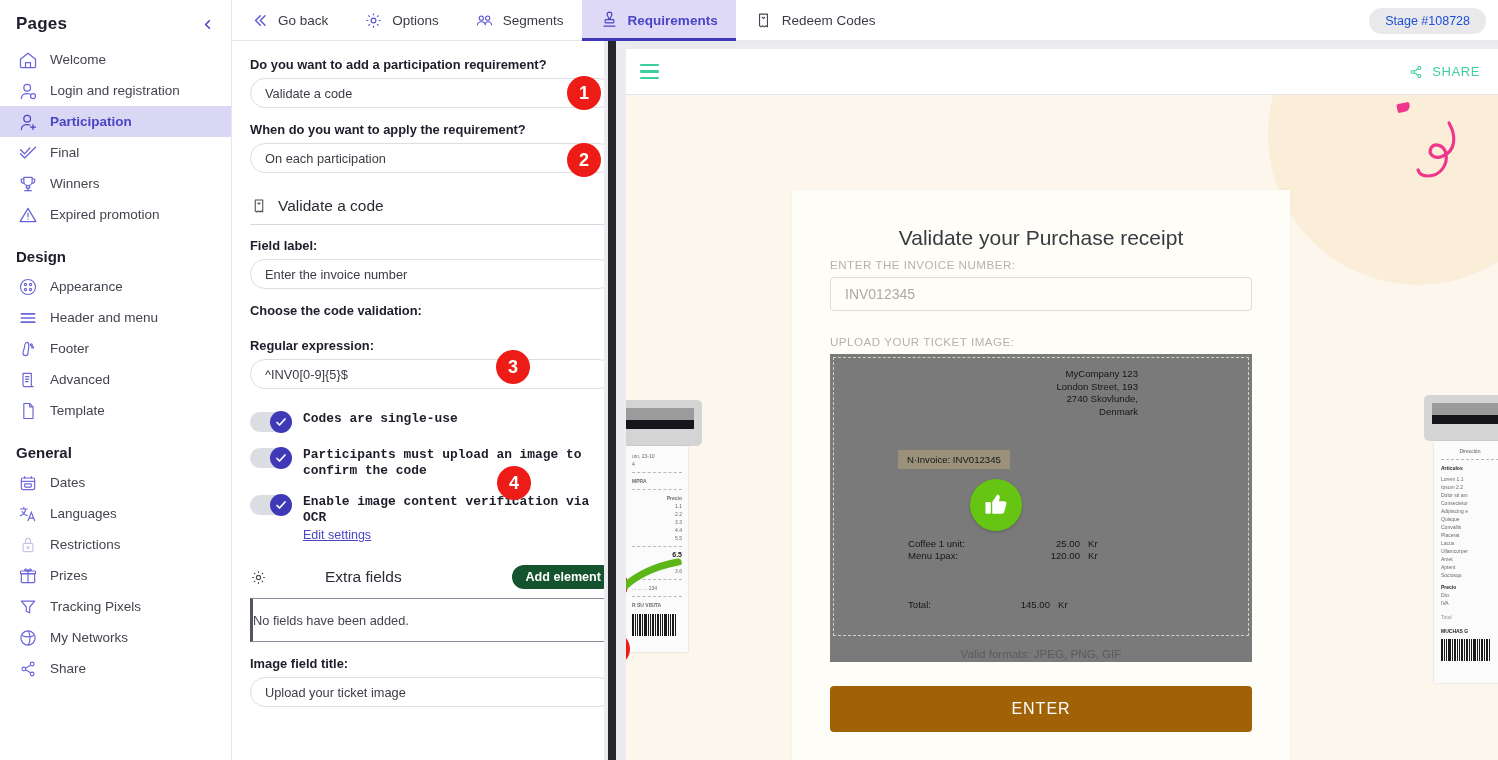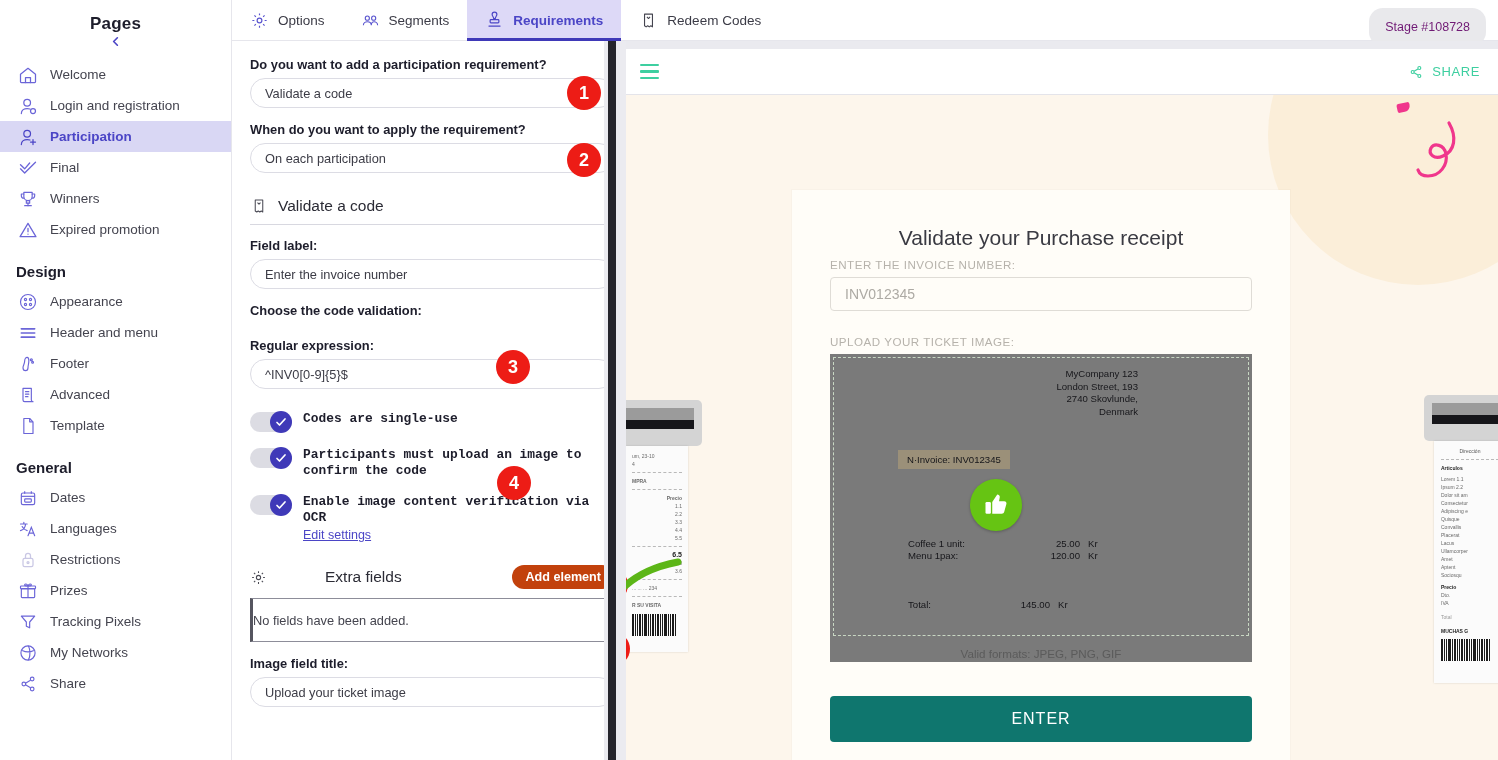--- a/index.html
+++ b/index.html
@@ -15,21 +15,20 @@
   
   .sidebar {
     width: 232px; height: 760px; background: #ffffff;
     border-right: 1px solid #e6e6ec;
     padding: 0; overflow: hidden; flex: 0 0 232px;
     position: relative;
   }
   .sb-head {
     display: flex; align-items: center; justify-content: space-between;
     padding: 14px 16px 10px 16px;
-    flex-direction: column;
   }
   .sb-head-title { font-size: 17px; font-weight: 700; color: #1d1d2b; letter-spacing: .2px; }
   .collapse-btn { color: #4b45c6; cursor: pointer; line-height: 0; }
   .sb-section-title {
     font-size: 15px; font-weight: 700; color: #1d1d2b;
     padding: 18px 16px 6px 16px;
   }
   .sb-item {
     display: flex; align-items: center; gap: 12px;
     padding: 7px 16px 7px 18px; height: 31px;
@@ -56,22 +55,22 @@
   .tab.active { background: #ddd9f7; color: #4b45c6; font-weight: 600; }
   .tab.active::after {
     content: ""; position: absolute; bottom: 0; height: 3px; background: #3f39b8;
   }
   .tab-active-wrap { position: relative; }
   .tab-active-wrap::after {
     content: ""; position: absolute; left: 0; right: 0; bottom: -1px; height: 3px; background: #3f39b8;
   }
   .stage-chip {
     position: absolute; right: 12px; top: 8px;
-    background: #e9e9ec; color: #701a75; font-size: 12.5px;
-    padding: 12px 16px; border-radius: 14px; cursor: pointer;
+    background: #e9e9ec; color: #1d4ed8; font-size: 12.5px;
+    padding: 6px 16px; border-radius: 14px; cursor: pointer;
   }
 
   .body-row { flex: 1; display: flex; min-height: 0; position: relative; }
 
   
   .formpanel {
     width: 390px; flex: 0 0 390px; background: #fff;
     padding: 16px 16px 0 18px; overflow: hidden; position: relative;
   }
   .fld-label { font-size: 12.9px; font-weight: 700; color: #1d1d2b; margin-bottom: 6px; }
@@ -108,21 +107,21 @@
     display: flex; align-items: center; justify-content: center;
   }
   .toggle .knob svg { width: 12px; height: 12px; }
   .toggle-label { font-size: 12.9px; font-weight: 700; color: #1d1d2b; line-height: 16px; font-family: Liberation Mono, monospace; }
   .sublink { font-size: 12.5px; color: #4b45c6; text-decoration: underline; cursor: pointer; display: block; margin-top: 2px; font-weight: 400; }
 
   .extra-head { display: flex; align-items: center; gap: 10px; width: 364px; margin-bottom: 9px; }
   .extra-head .ic { width: 17px; height: 17px; line-height: 0; color: #4b4b55; flex: 0 0 17px; }
   .extra-title { font-size: 15.5px; color: #2b2b35; flex: 1; margin-left: 48px; }
   .add-btn {
-    background: #c2410c; color: #fff; font-size: 12.6px; font-weight: 700;
+    background: #14532d; color: #fff; font-size: 12.6px; font-weight: 700;
     padding: 5px 13px; border-radius: 13px; border: none; cursor: pointer;
     font-family: "Liberation Sans", sans-serif;
   }
   .empty-box {
     width: 364px; height: 44px; border: 1px solid #8d8d99; border-left: 3px solid #55555f;
     display: flex; align-items: center; 
     font-size: 12.8px; color: #44444e; margin-bottom: 14px;
   }
 
   
@@ -188,21 +187,21 @@
     position: absolute; left: 140px; top: 125px; width: 52px; height: 52px;
     border-radius: 50%; background: #66c413; display: flex; align-items: center; justify-content: center;
     box-shadow: 0 1px 3px rgba(0,0,0,.25);
   }
   .rcp-line { position: absolute; font-size: 9.6px; color: #17171b; }
   .valid-fmt {
     position: absolute; left: 0; right: 0; bottom: 2px; text-align: center;
     font-size: 11.6px; color: #5b5b5b;
   }
   .enter-btn {
-    margin-top: 34px; height: 46px; background: #0f766e; color: #fff;
+    margin-top: 24px; height: 46px; background: #a16207; color: #fff;
     display: flex; align-items: center; justify-content: center;
     font-size: 16px; letter-spacing: 1px; border-radius: 4px; cursor: pointer;
   }
 
   
   .side-receipt { position: absolute; z-index: 2; }
   .sr-printer { background: #d4d4d4; border-radius: 5px; position: relative; height: 46px; }
   .sr-slot { position: absolute; left: 8px; right: 8px; top: 20px; height: 9px; background: #16161a; }
   .sr-top { position: absolute; left: 8px; right: 8px; top: 8px; height: 12px; background: #9b9b9b;
             clip-path: polygon(0 0, 100% 0, 100% 100%, 0 100%); }
@@ -375,20 +374,27 @@
             <line x1="9" y1="11" x2="15" y2="7.5"></line>
             <line x1="9" y1="13" x2="15" y2="16.5"></line>
           </svg></span>
       <span class="sb-label">Share</span>
     </div>
   </aside>
 
   <div class="right">
 
     <div class="topbar">
+      <div class="tab">
+        <span class="ic"><svg width="19" height="19" viewBox="0 0 24 24" fill="none" stroke="currentColor" stroke-width="1.8" stroke-linecap="round" stroke-linejoin="round">
+              <polyline points="13 18 7 12 13 6"></polyline>
+              <polyline points="19 18 13 12 19 6"></polyline>
+            </svg></span>
+        <span>Go back</span>
+      </div>
       <div class="tab">
         <span class="ic"><svg width="19" height="19" viewBox="0 0 24 24" fill="none" stroke="currentColor" stroke-width="1.5">
               <circle cx="12" cy="12" r="3"></circle>
               <path d="M12 3v2.5M12 18.5V21M3 12h2.5M18.5 12H21M5.6 5.6l1.8 1.8M16.6 16.6l1.8 1.8M18.4 5.6l-1.8 1.8M7.4 16.6l-1.8 1.8"></path>
             </svg></span>
         <span>Options</span>
       </div>
       <div class="tab">
         <span class="ic"><svg width="19" height="19" viewBox="0 0 24 24" fill="none" stroke="currentColor" stroke-width="1.4">
               <circle cx="8" cy="9" r="2.6"></circle>

